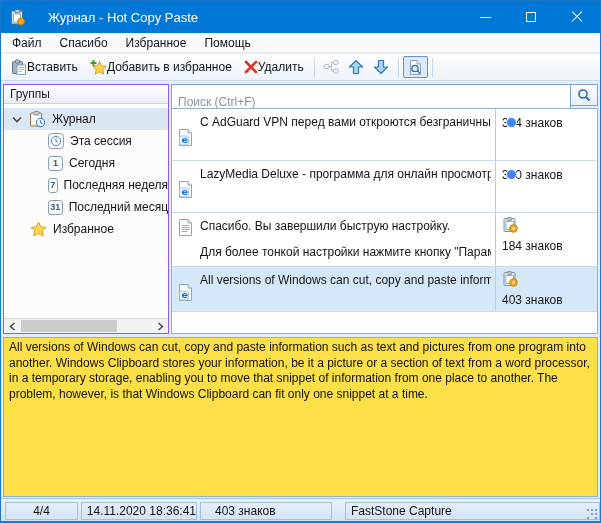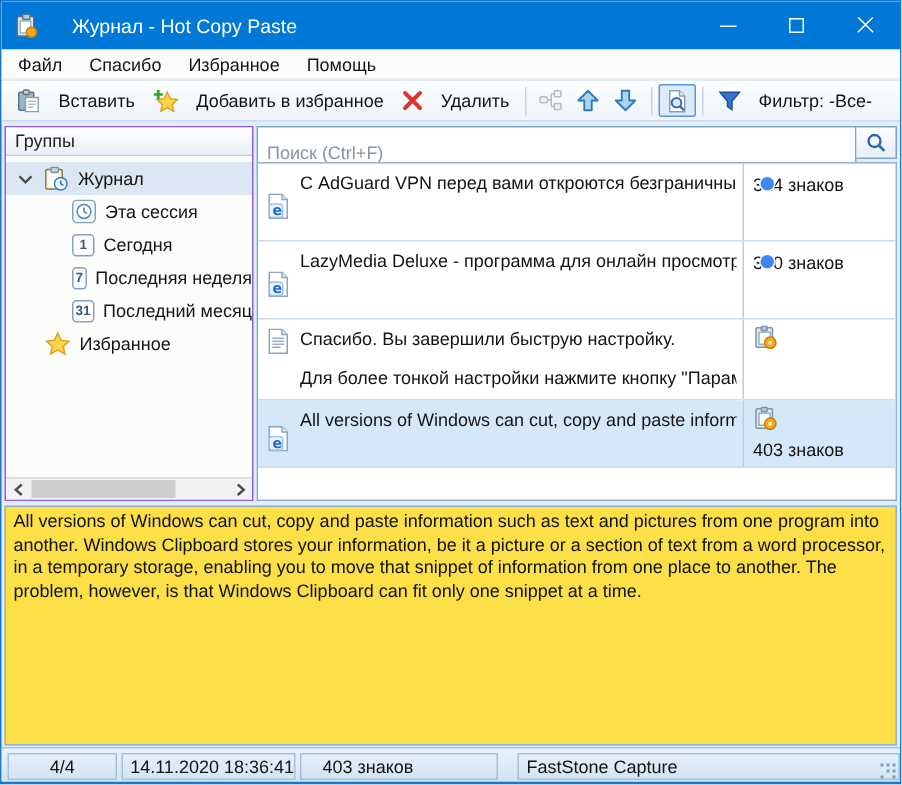--- a/index.html
+++ b/index.html
@@ -23,21 +23,21 @@
 
   
   .menubar { position:absolute; left:0; top:32px; right:0; height:20px; background:#fafbfc;
              border-bottom:1px solid #ececec; display:flex; align-items:center; padding-left:2px; }
   .menu-item { padding:0 9px; line-height:20px; }
 
   
   .toolbar { position:absolute; left:0; top:53px; right:0; height:27px;
              background:linear-gradient(#fdfefe,#eef4fa); border-bottom:1px solid #c9dbec;
              display:flex; align-items:center; padding-left:4px; }
-  .tb-btn { display:flex; align-items:center; gap:12px; padding:2px 5px; border:1px solid transparent; }
+  .tb-btn { display:flex; align-items:center; gap:0; padding:2px 5px; border:1px solid transparent; }
   .tb-icon-btn { display:flex; align-items:center; justify-content:center; width:25px; height:22px;
                  border:1px solid transparent; }
   .tb-icon-btn.pressed { background:#dcebfb; border:1px solid #5e95d0; border-radius:2px; }
   .tb-sep { width:1px; height:19px; background:#c3d4e3; margin:0 4px; }
   .icon { display:inline-flex; align-items:center; justify-content:center; }
 
   .chrome { width:16px; height:16px; border-radius:50%; position:relative;
             background:conic-gradient(#ea4335 0 60deg,#34a853 60deg 180deg,#fbbc05 180deg 300deg,#ea4335 300deg 360deg); }
   .chrome::after { content:""; position:absolute; left:3.5px; top:3.5px; width:9px; height:9px;
             border-radius:50%; background:#4285f4; border:1.7px solid #fff; }
@@ -195,28 +195,20 @@
       <span class="icon">
         <svg width="16" height="17" viewBox="0 0 16 17">
           <path d="M3.5 1.5 H10 L13.5 5 V15.5 H3.5 Z" fill="#fff" stroke="#8aa0b4"></path>
           <path d="M10 1.5 V5 H13.5" fill="#e8eef4" stroke="#8aa0b4"></path>
           <circle cx="8" cy="9.5" r="3.2" fill="#dcebfb" stroke="#2e6db4" stroke-width="1.3"></circle>
           <path d="M10.3 11.8 L13 14.5" stroke="#2e6db4" stroke-width="1.6"></path>
         </svg>
       </span>
     </div>
     <div class="tb-sep"></div>
-    <div class="tb-btn">
-      <span class="icon">
-        <svg width="15" height="14" viewBox="0 0 15 14">
-          <polygon points="1,1.5 14,1.5 9,7.5 9,13 6,11 6,7.5" fill="#3474cc" stroke="#1d4f96"></polygon>
-        </svg>
-      </span>
-      <span>Фильтр: -Все-</span>
-    </div>
   </div>
 
   <div class="groups-panel">
     <div class="panel-header">Группы</div>
     <div class="tree">
       <div class="tree-row root selected">
         <span class="chev">
           <svg width="10" height="7" viewBox="0 0 10 7">
               <polyline points="1,1.5 5,5.5 9,1.5" stroke="#4a4a4a" fill="none" stroke-width="1.6"></polyline>
             </svg>
@@ -350,20 +342,21 @@
         <div class="clip-side">
           <span class="icon">
             <svg width="16" height="16" viewBox="0 0 16 16">
               <rect x="2" y="1.5" width="11" height="13" rx="1" fill="#dfe9f2" stroke="#7d93a8"></rect>
               <rect x="5.5" y="0.5" width="4" height="3" rx="1" fill="#b9c7d4" stroke="#7d93a8"></rect>
               <rect x="4" y="4.5" width="7.5" height="8" fill="#fff" stroke="#9ab0c4"></rect>
               <circle cx="11.5" cy="11.5" r="3.8" fill="#f6a821" stroke="#c77f00"></circle>
               <circle cx="11.5" cy="11.5" r="1.3" fill="#fde9c2"></circle>
             </svg>
           </span>
+          <span class="clip-size">184 знаков</span>
         </div>
       </div>
 
       <div class="clip-row r4 selected">
         <div class="clip-main">
           <span class="icon">
             <svg width="15" height="17" viewBox="0 0 15 17">
               <path d="M1.5 0.5 H10 L13.5 4 V16.5 H1.5 Z" fill="#fff" stroke="#8da6bd"></path>
               <path d="M10 0.5 V4 H13.5" fill="#e8eef4" stroke="#8da6bd"></path>
               <rect x="1.5" y="7" width="9" height="9" rx="2" fill="#eaf3fd" stroke="#9dc0e8"></rect>

